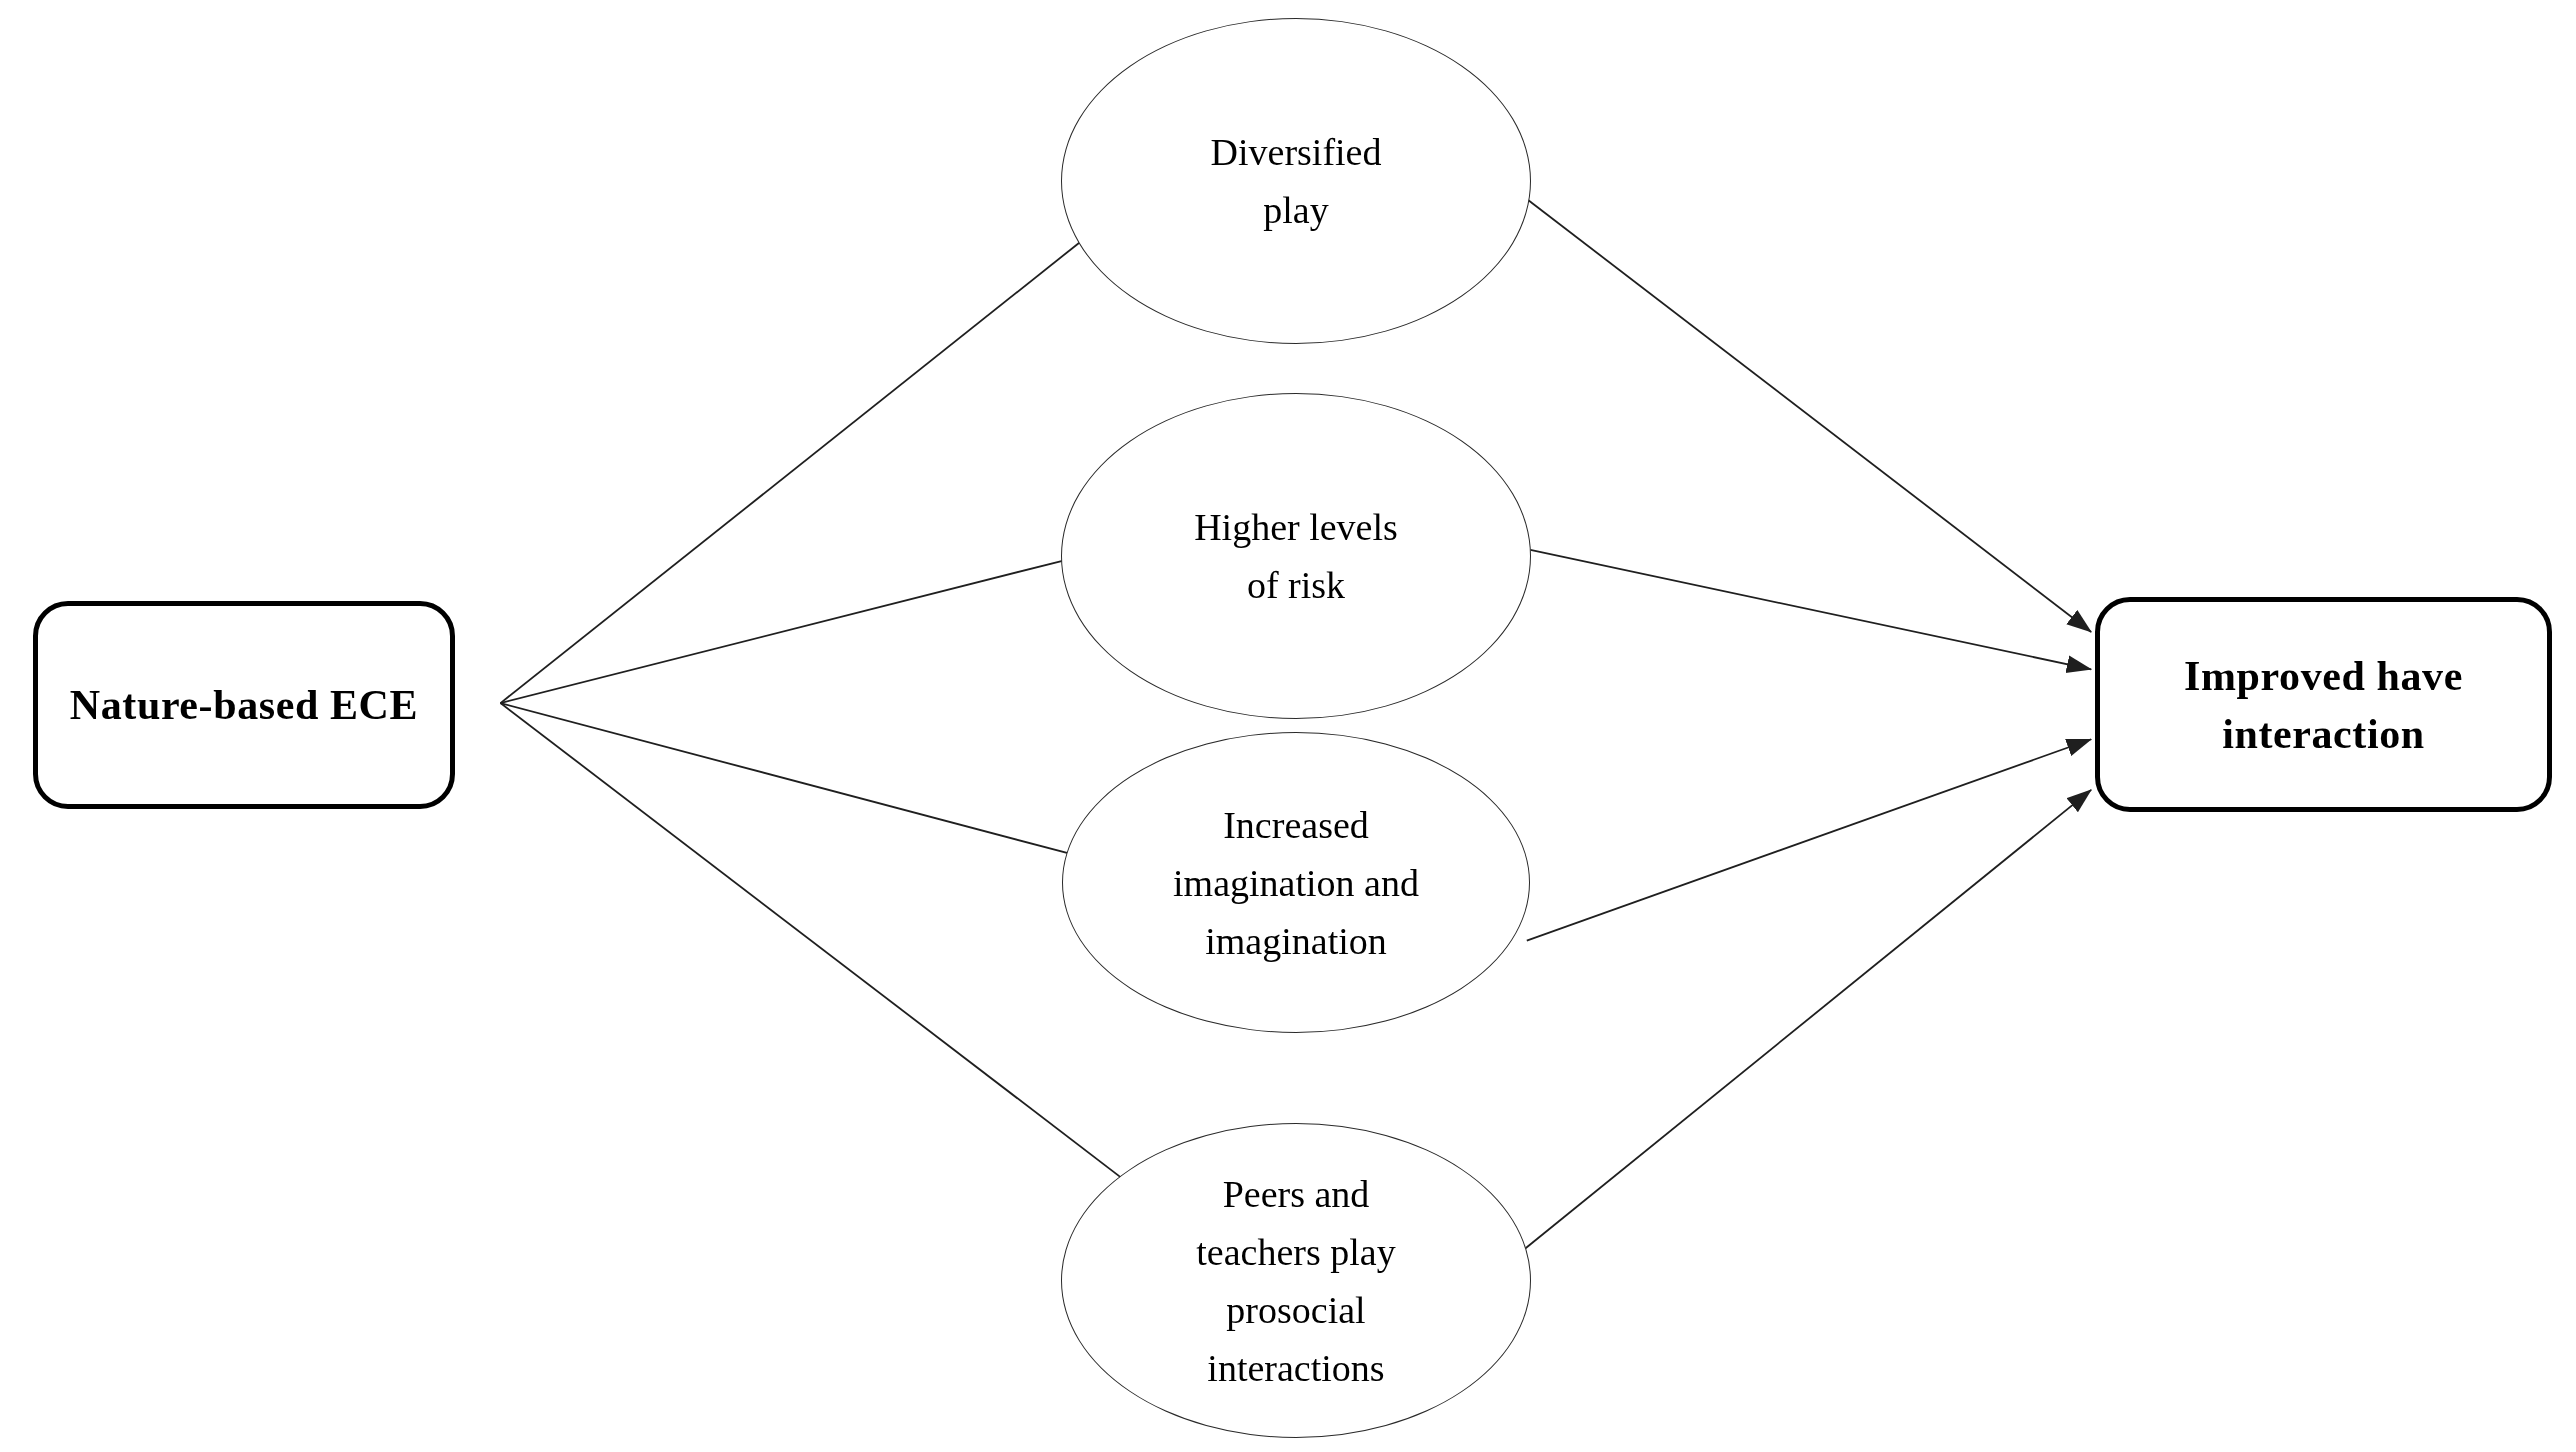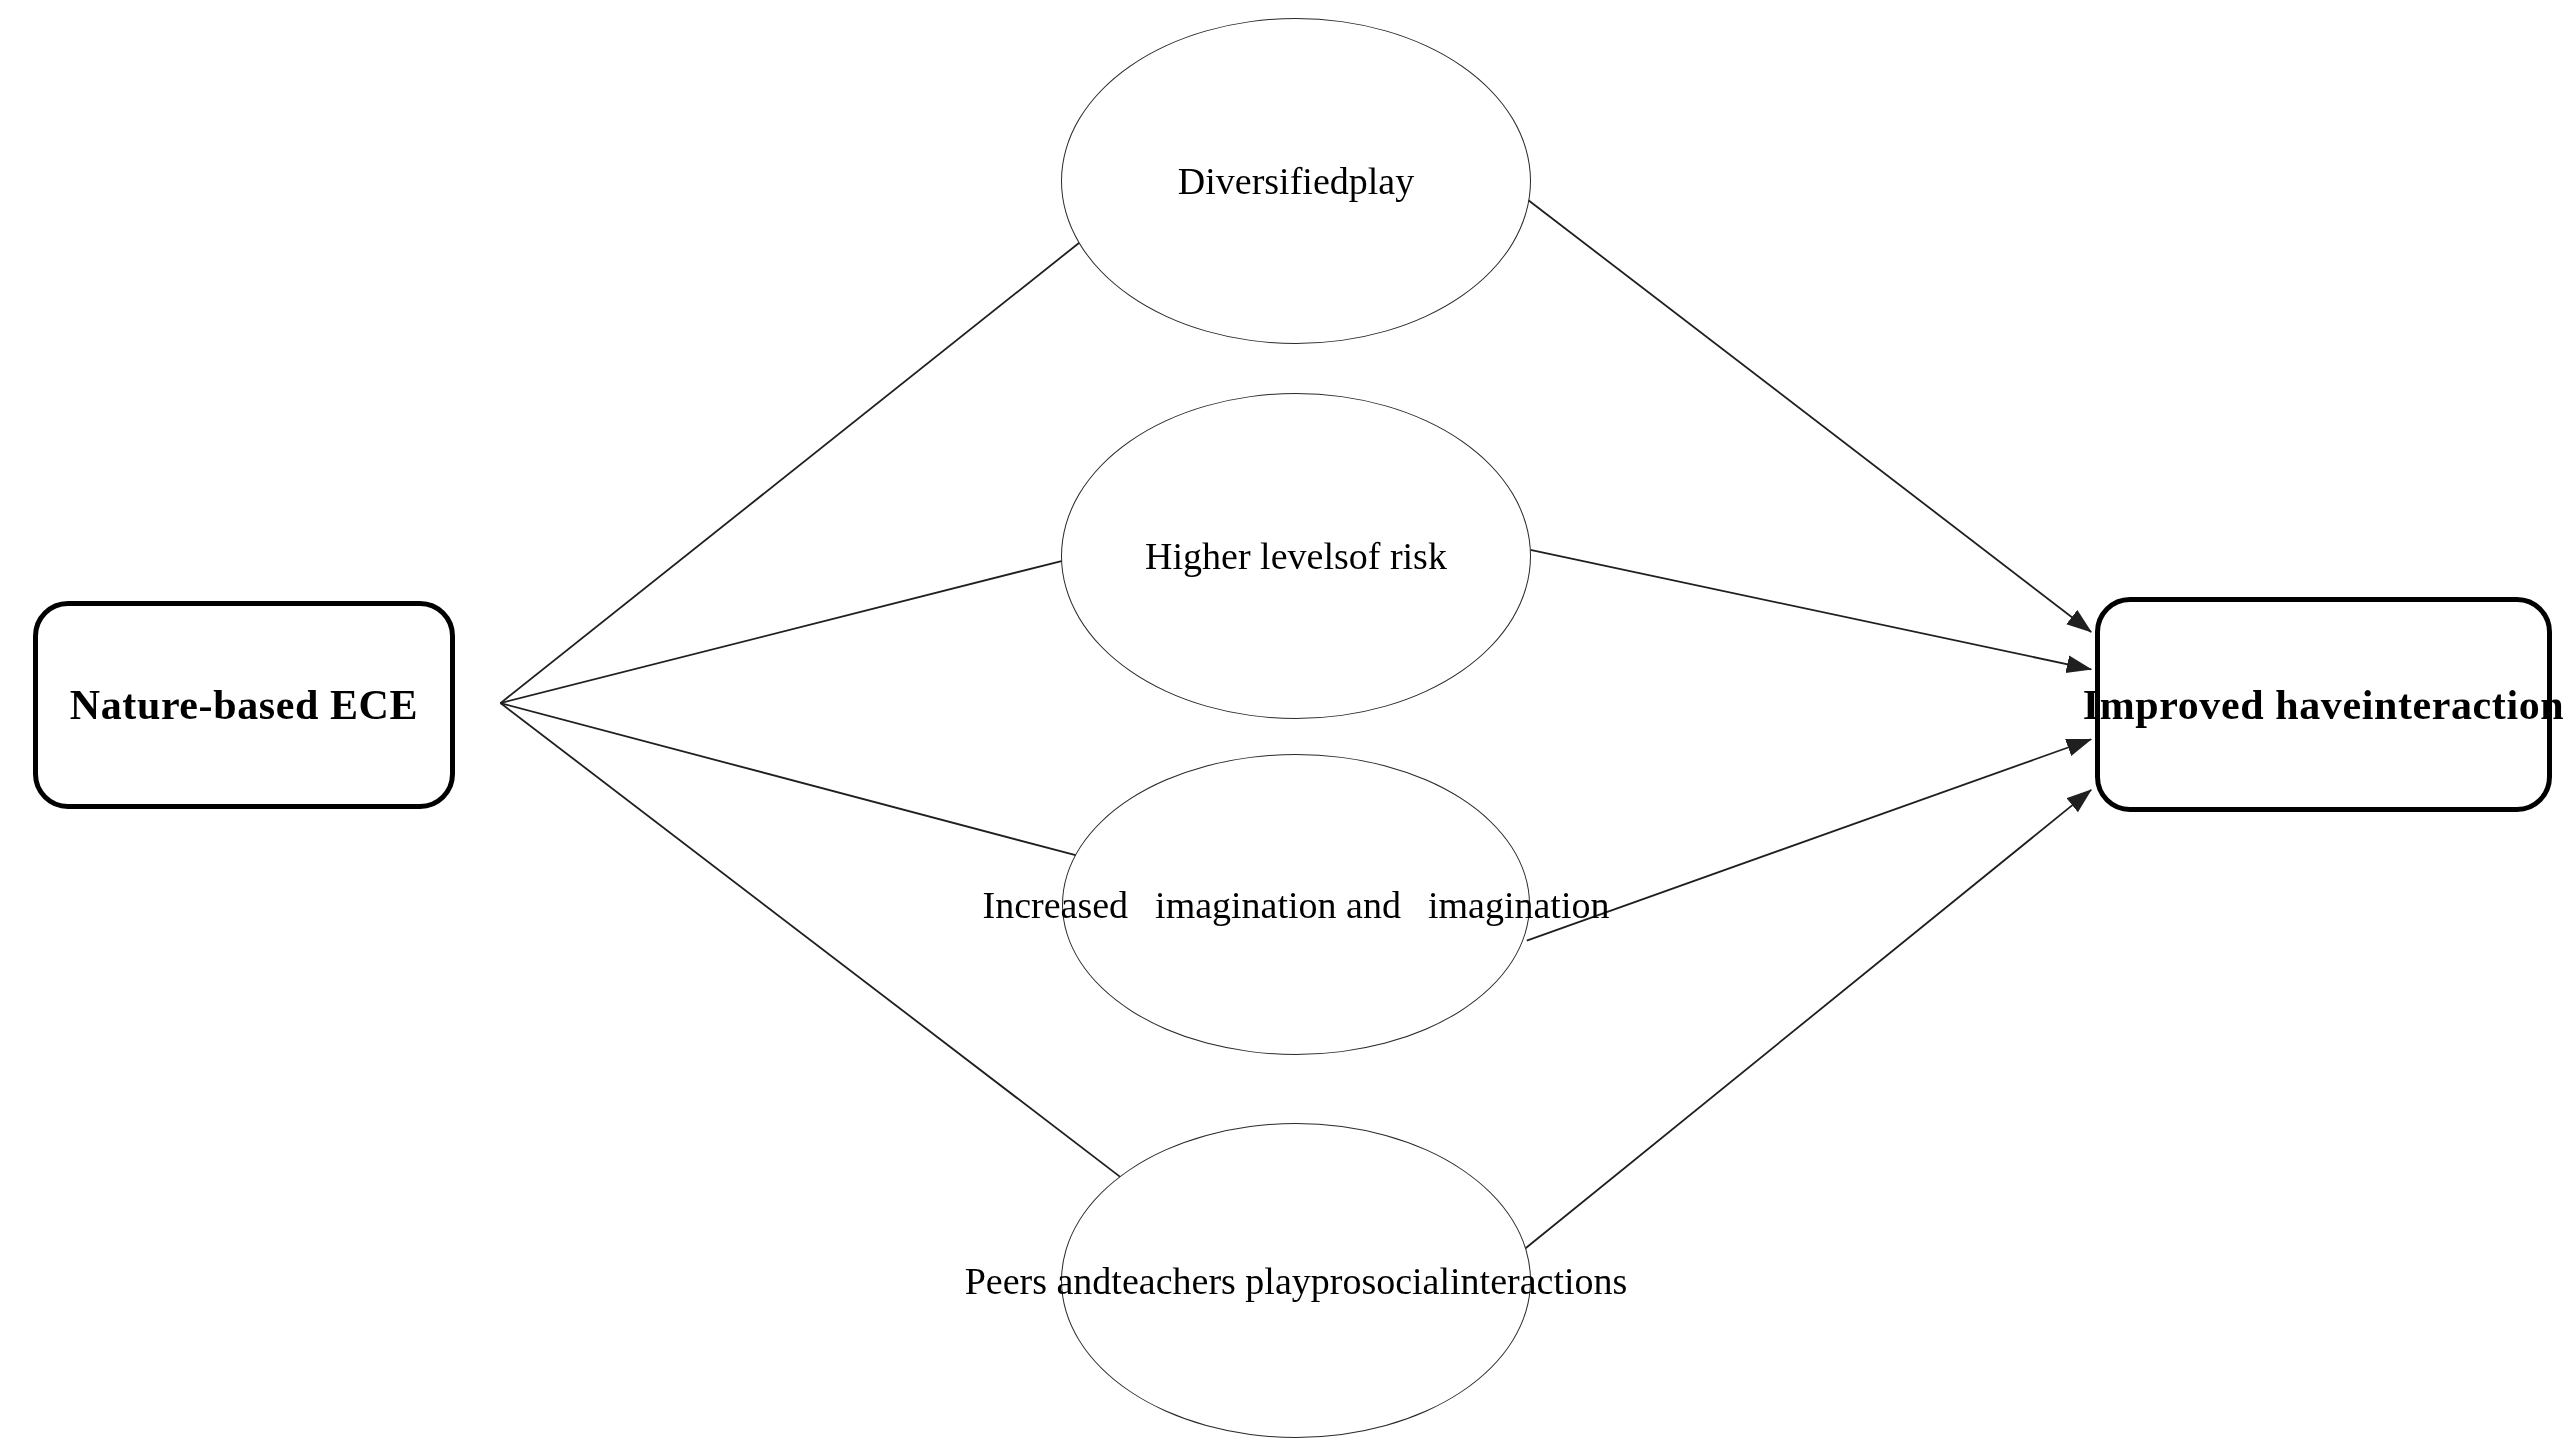--- a/index.html
+++ b/index.html
@@ -3,21 +3,21 @@
 <meta charset="utf-8">
 <title>Figure</title>
 <style>
   html,body{margin:0;padding:0;background:#ffffff;}
   #canvas{
     position:relative;width:2576px;height:1452px;background:#ffffff;
     overflow:hidden;font-family:"Liberation Serif",serif;color:#000000;
   }
   #edges{position:absolute;left:0;top:0;}
   .node{
-    position:absolute;display:flex;flex-direction:row;
+    position:absolute;display:flex;flex-direction:column;
     align-items:center;justify-content:center;text-align:center;
     box-sizing:border-box;background:#ffffff;
   }
   .rect{
     border:5.4px solid #000000;border-radius:35px;
     font-weight:bold;font-size:42px;line-height:58px;letter-spacing:0.6px;
   }
   .ellipse{
     border:1.8px solid #2a2a2a;border-radius:50%;
     font-size:38px;line-height:58px;
@@ -53,21 +53,21 @@
   <div class="node ellipse" style="left:1061px;top:18px;width:470px;height:326px;">
     <div class="lbl">Diversified</div>
     <div class="lbl">play</div>
   </div>
 
   <div class="node ellipse" style="left:1061px;top:393px;width:470px;height:326px;">
     <div class="lbl">Higher levels</div>
     <div class="lbl">of risk</div>
   </div>
 
-  <div class="node ellipse" style="left:1062px;top:754px;width:468px;height:301px;gap:27px;">
+  <div class="node ellipse" style="left:1062px;top:732px;width:468px;height:301px;">
     <div class="lbl">Increased</div>
     <div class="lbl">imagination and</div>
     <div class="lbl">imagination</div>
   </div>
 
   <div class="node ellipse" style="left:1061px;top:1123px;width:470px;height:315px;">
     <div class="lbl">Peers and</div>
     <div class="lbl">teachers play</div>
     <div class="lbl">prosocial</div>
     <div class="lbl">interactions</div>

